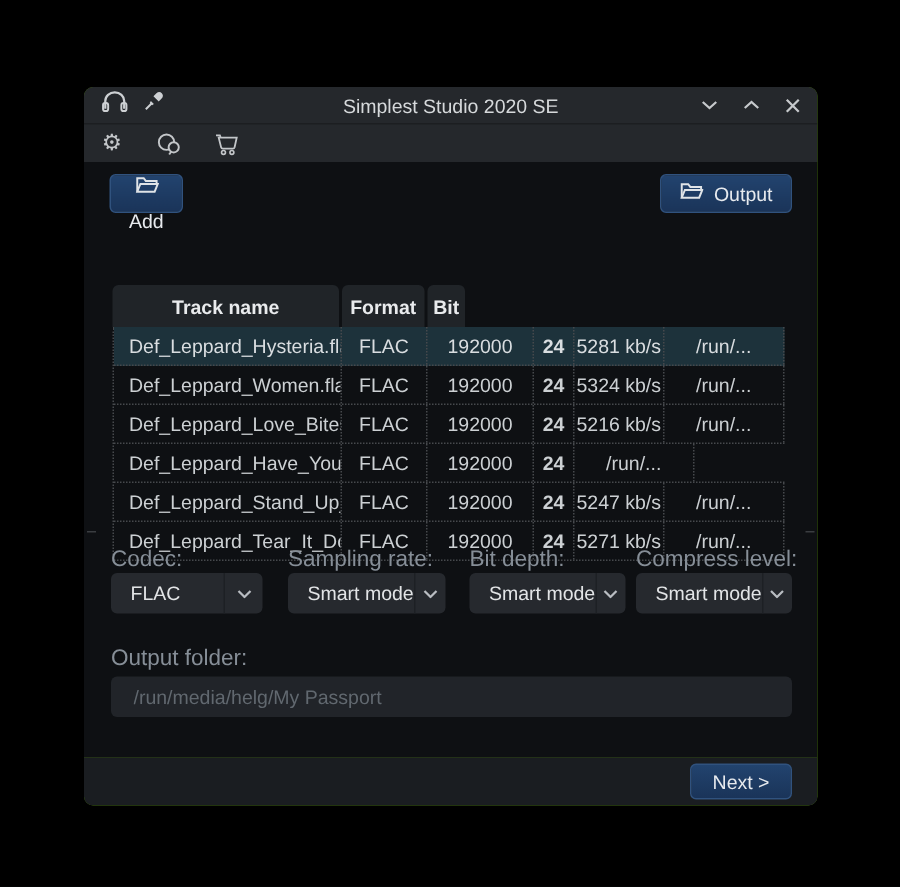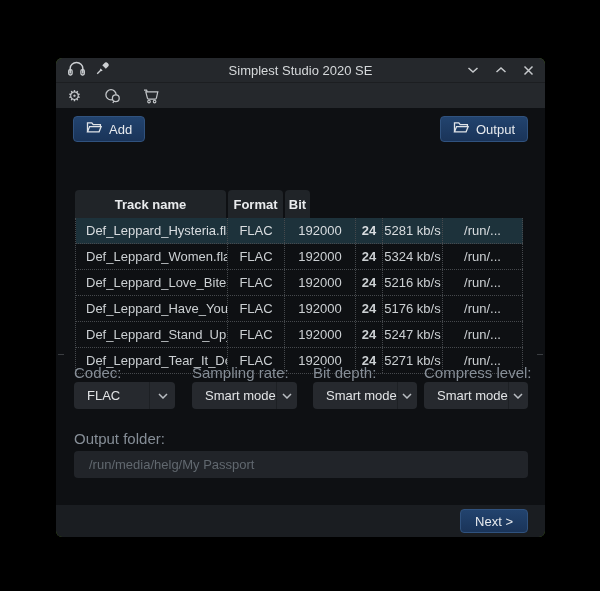--- a/index.html
+++ b/index.html
@@ -24,21 +24,21 @@
   .tb-icon { width:17px; display:flex; justify-content:center; align-items:center; }
   .gear-glyph { font-size:15px; color:#c3c6c9; line-height:1; }
 
   
   .content { position:absolute; left:0; right:0; top:50px; bottom:32px; background:#0e1013; }
 
   .btn { position:absolute; height:26px; display:inline-flex; align-items:center; gap:7px;
          padding:0 12px; font-size:13px; color:#e7eaee;
          background:linear-gradient(180deg,#22436e,#1a3459);
          border:1px solid #30527e; border-radius:4px; cursor:default; }
-  .btn-add    { left:17px; top:8px; }
+  .btn-add    { left:17px; top:8px;flex-direction:column; }
   .btn-remove { left:94px; top:8px; }
   .btn-output { right:17px; top:8px; }
 
   
   .table { position:absolute; left:19px; top:53px; width:448px; font-size:13px;margin-top:29px; }
   .thead { display:flex; }
   .th { height:28px; background:#202428; color:#e9ebed; font-weight:bold;
         display:flex; align-items:center; justify-content:center;
         border-radius:4px 4px 0 0; margin-right:2px; }
   .th:last-child { margin-right:0; }
@@ -199,21 +199,20 @@
             <div class="td c2">192000</div>
             <div class="td c3">24</div>
             <div class="td c4">5216 kb/s</div>
             <div class="td c5">/run/...</div>
           </div>
           <div class="tr">
             <div class="td c0">Def_Leppard_Have_You_...</div>
             <div class="td c1">FLAC</div>
             <div class="td c2">192000</div>
             <div class="td c3">24</div>
-            <div class="td c4">5176 kb/s</div>
             <div class="td c5">/run/...</div>
           </div>
           <div class="tr">
             <div class="td c0">Def_Leppard_Stand_Up_(...</div>
             <div class="td c1">FLAC</div>
             <div class="td c2">192000</div>
             <div class="td c3">24</div>
             <div class="td c4">5247 kb/s</div>
             <div class="td c5">/run/...</div>
           </div>

